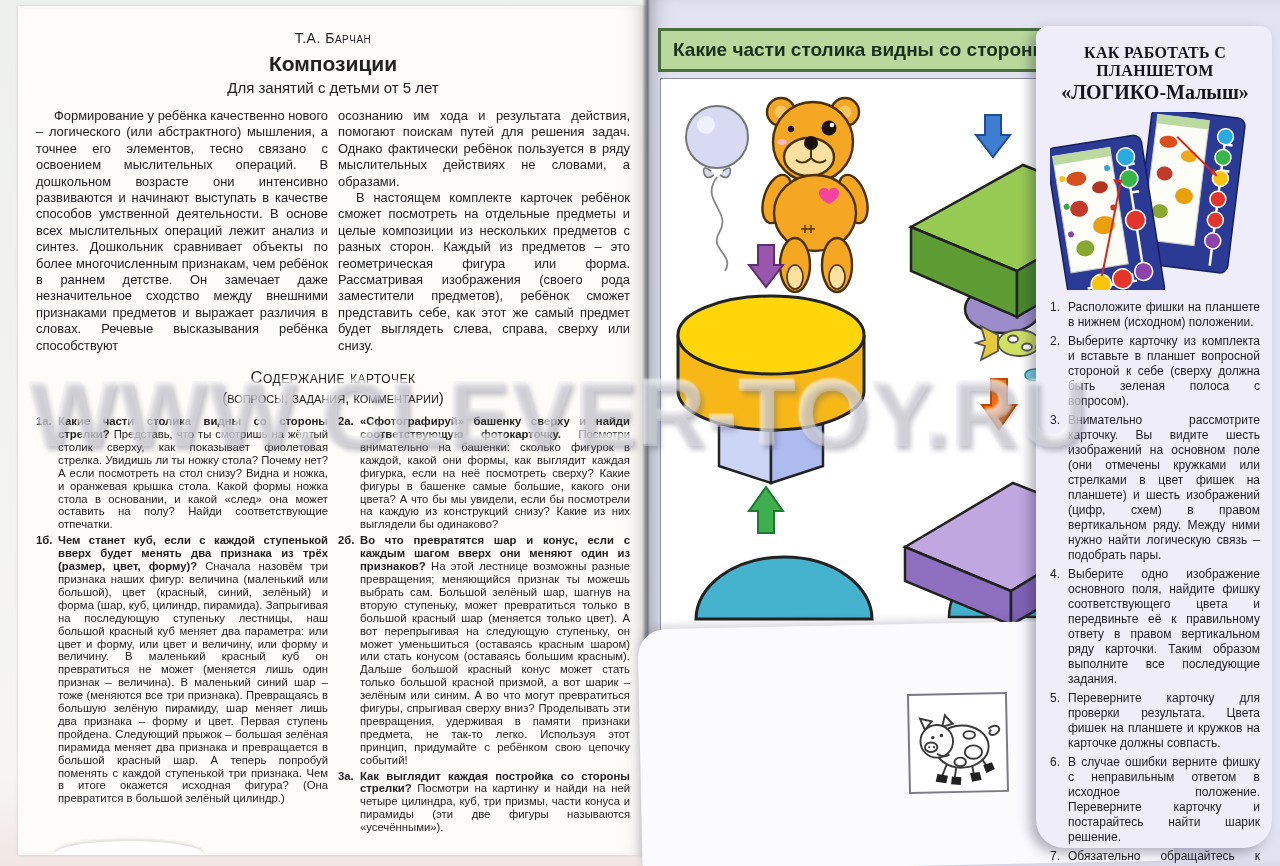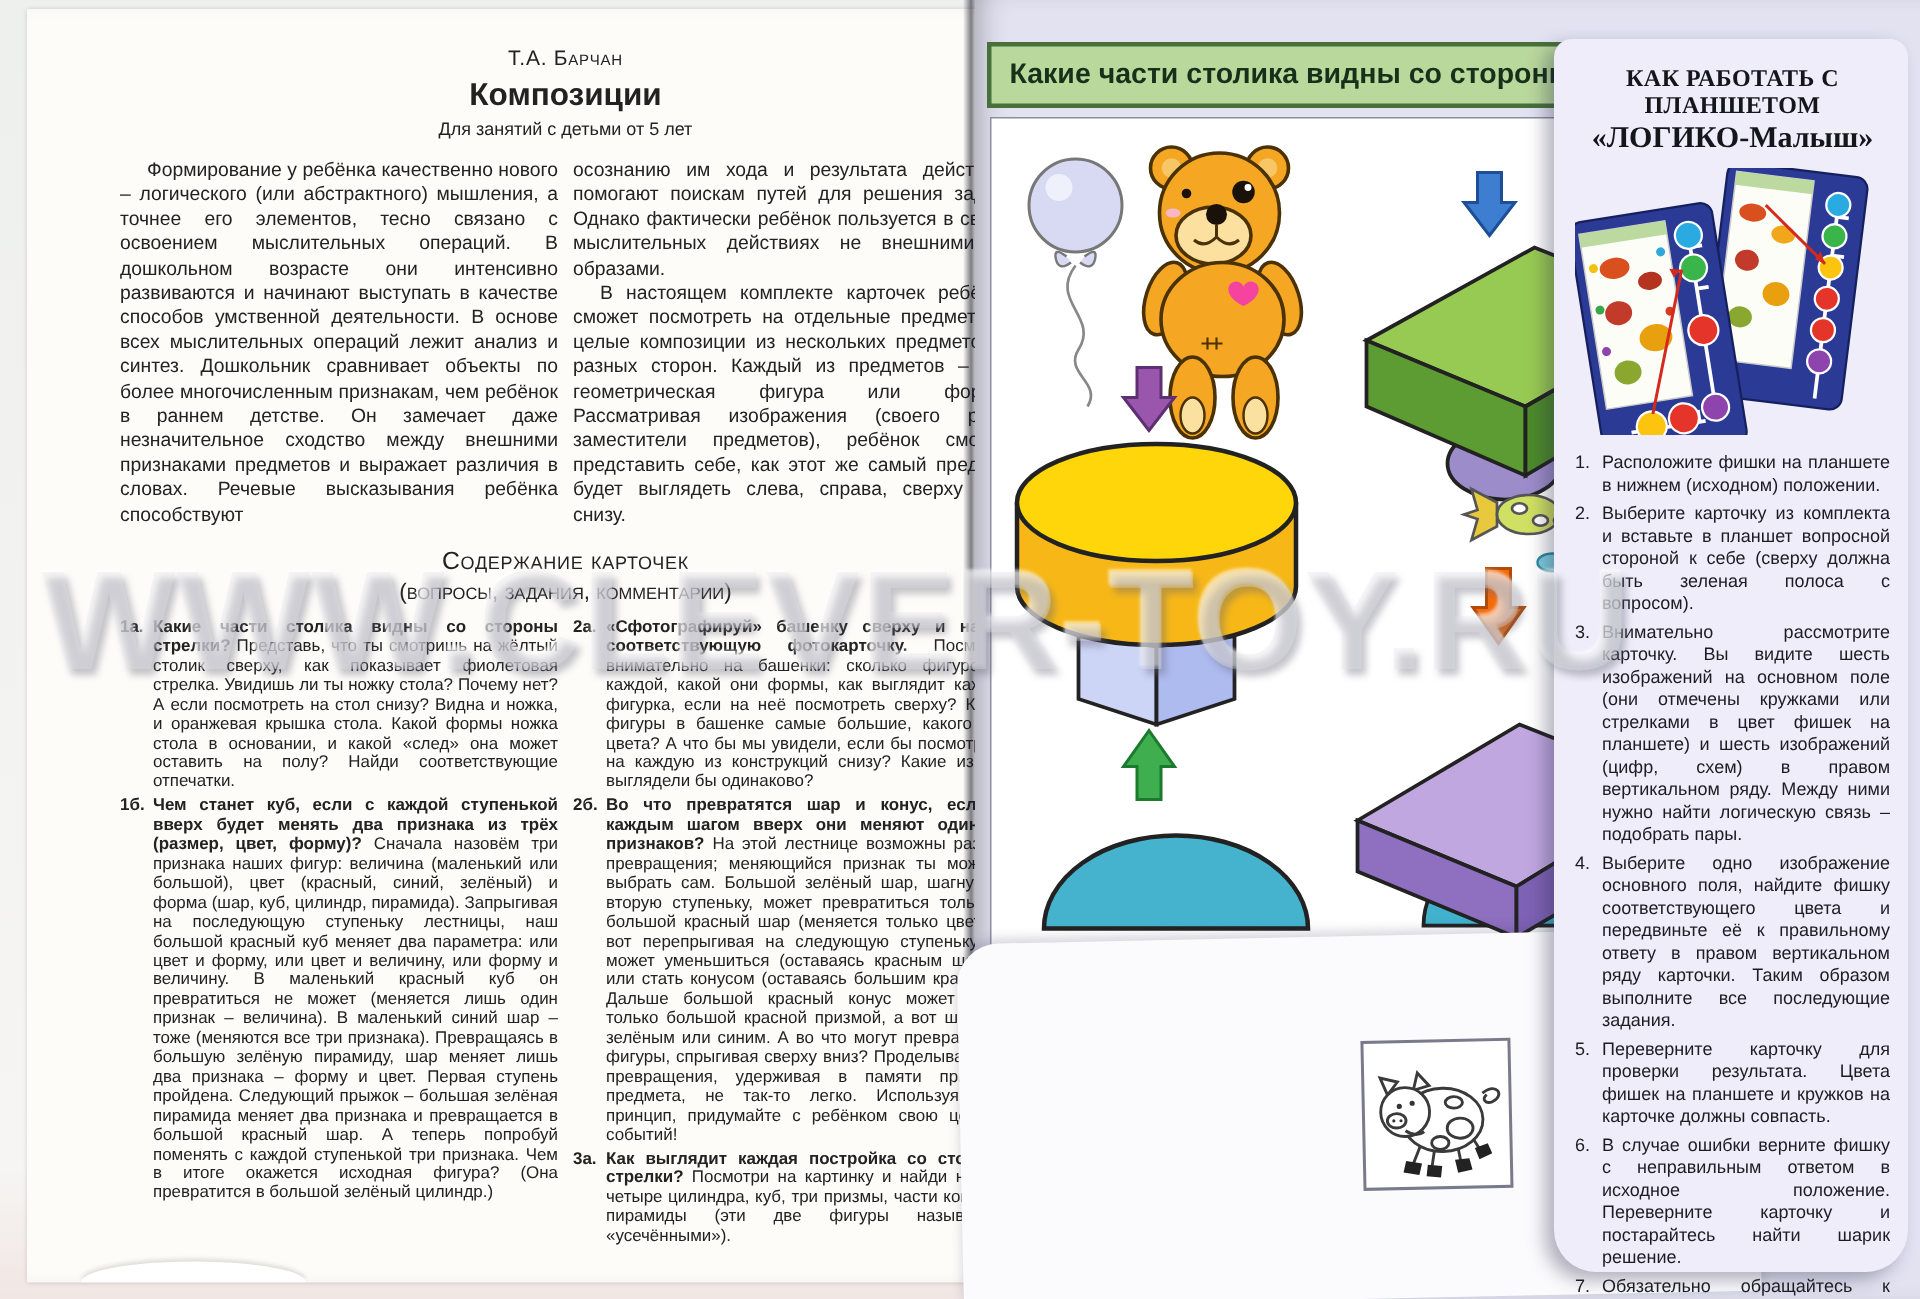--- a/index.html
+++ b/index.html
@@ -2,26 +2,26 @@
 <html lang="ru"><head>
 <meta charset="utf-8">
 <style>
   html,body{margin:0;padding:0;}
   .stage{position:relative;width:1280px;height:866px;overflow:hidden;
     background:linear-gradient(180deg,#eef0ee 0%,#f6f5f3 90%,#f1e6e4 100%);
     font-family:"Liberation Sans",sans-serif;color:#222;}
   
   .left-page{position:absolute;left:18px;top:6px;width:628px;height:849px;
     background:#fdfcf9;box-shadow:inset -16px 0 20px -14px rgba(0,0,0,.28),0 0 3px rgba(0,0,0,.15);
-    overflow:hidden;padding-left:44px;}
+    overflow:hidden;}
   .page-inner{padding:24px 10px 0 12px;}
   .ph{ text-align:center;}
   .author{font-variant:small-caps;font-size:14px;letter-spacing:.5px;margin-bottom:6px;}
   .booktitle{font-size:21px;font-weight:bold;margin-bottom:3px;}
-  .subtitle{font-size:12px;margin-bottom:12px;}
+  .subtitle{font-size:15px;margin-bottom:12px;}
   .mhead{font-variant:small-caps;font-size:17px;letter-spacing:.5px;margin-bottom:8px;}
   .cols{display:flex;gap:10px;padding:0 6px 0 6px;justify-content:space-between;}
   .col{flex:1;min-width:0;}
   .intro p{font-size:12.9px;line-height:16.4px;text-align:justify;margin:0;text-indent:18px;}
   .chead{margin-top:14px;text-align:center;}
   .chead .l1{font-variant:small-caps;font-size:16.5px;letter-spacing:.5px;}
   .chead .l2{font-variant:small-caps;font-size:15px;margin-top:2px;margin-bottom:9px;}
   .citem{position:relative;padding-left:22px;font-size:11.3px;line-height:12.9px;
     text-align:justify;margin-bottom:3px;}
   .cnum{position:absolute;left:0;top:0;font-weight:bold;}
@@ -76,21 +76,21 @@
         <div class="author">Т.А. Барчан</div>
         <div class="booktitle">Композиции</div>
         <div class="subtitle">Для занятий с детьми от 5 лет</div>
       </div>
 
       <div class="cols intro">
         <div class="col">
           <p>Формирование у ребёнка качественно нового – логического (или абстрактного) мышления, а точнее его элементов, тесно связано с освоением мыслительных операций. В дошкольном возрасте они интенсивно развиваются и начинают выступать в качестве способов умственной деятельности. В основе всех мыслительных операций лежит анализ и синтез. Дошкольник сравнивает объекты по более многочисленным признакам, чем ребёнок в раннем детстве. Он замечает даже незначительное сходство между внешними признаками предметов и выражает различия в словах. Речевые высказывания ребёнка способствуют</p>
         </div>
         <div class="col">
-          <p style="text-indent:0">осознанию им хода и результата действия, помогают поискам путей для решения задач. Однако фактически ребёнок пользуется в своих мыслительных действиях не внешними, а образами.</p>
+          <p style="text-indent:0">осознанию им хода и результата действия, помогают поискам путей для решения задач. Однако фактически ребёнок пользуется в ряду мыслительных действиях не словами, а образами.</p>
           <p>В настоящем комплекте карточек ребёнок сможет посмотреть на отдельные предметы и целые композиции из нескольких предметов с разных сторон. Каждый из предметов – это геометрическая фигура или форма. Рассматривая изображения (своего рода заместители предметов), ребёнок сможет представить себе, как этот же самый предмет будет выглядеть слева, справа, сверху или снизу.</p>
         </div>
       </div>
 
       <div class="chead">
         <div class="l1">Содержание карточек</div>
         <div class="l2">(вопросы, задания, комментарии)</div>
       </div>
 
       <div class="cols">

